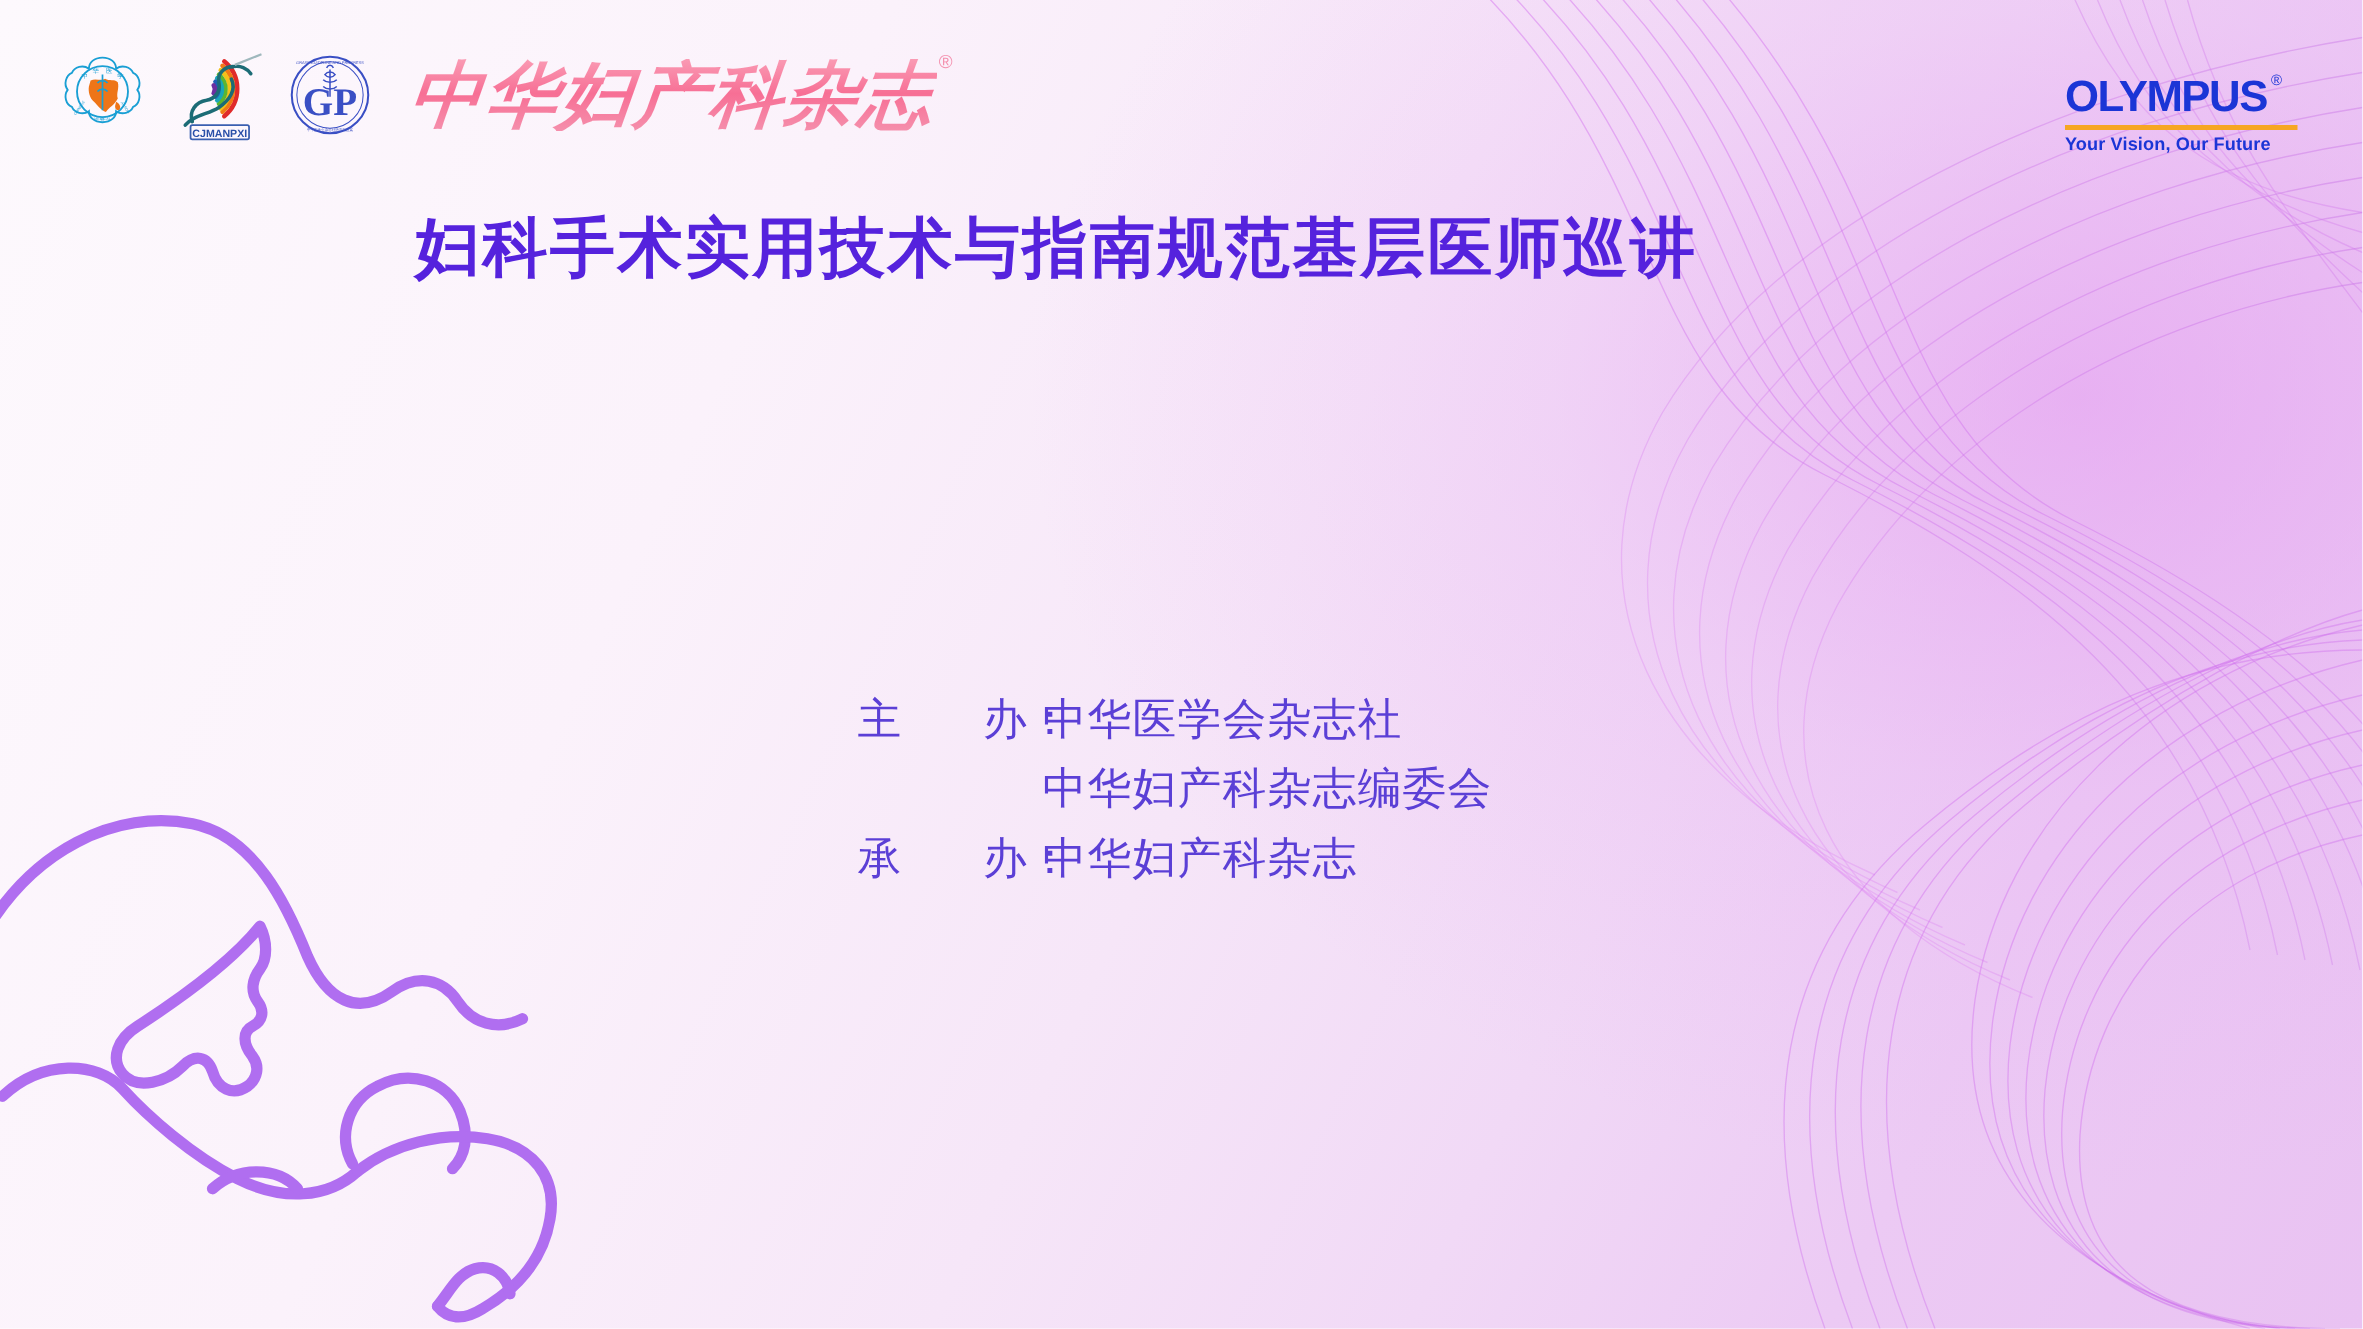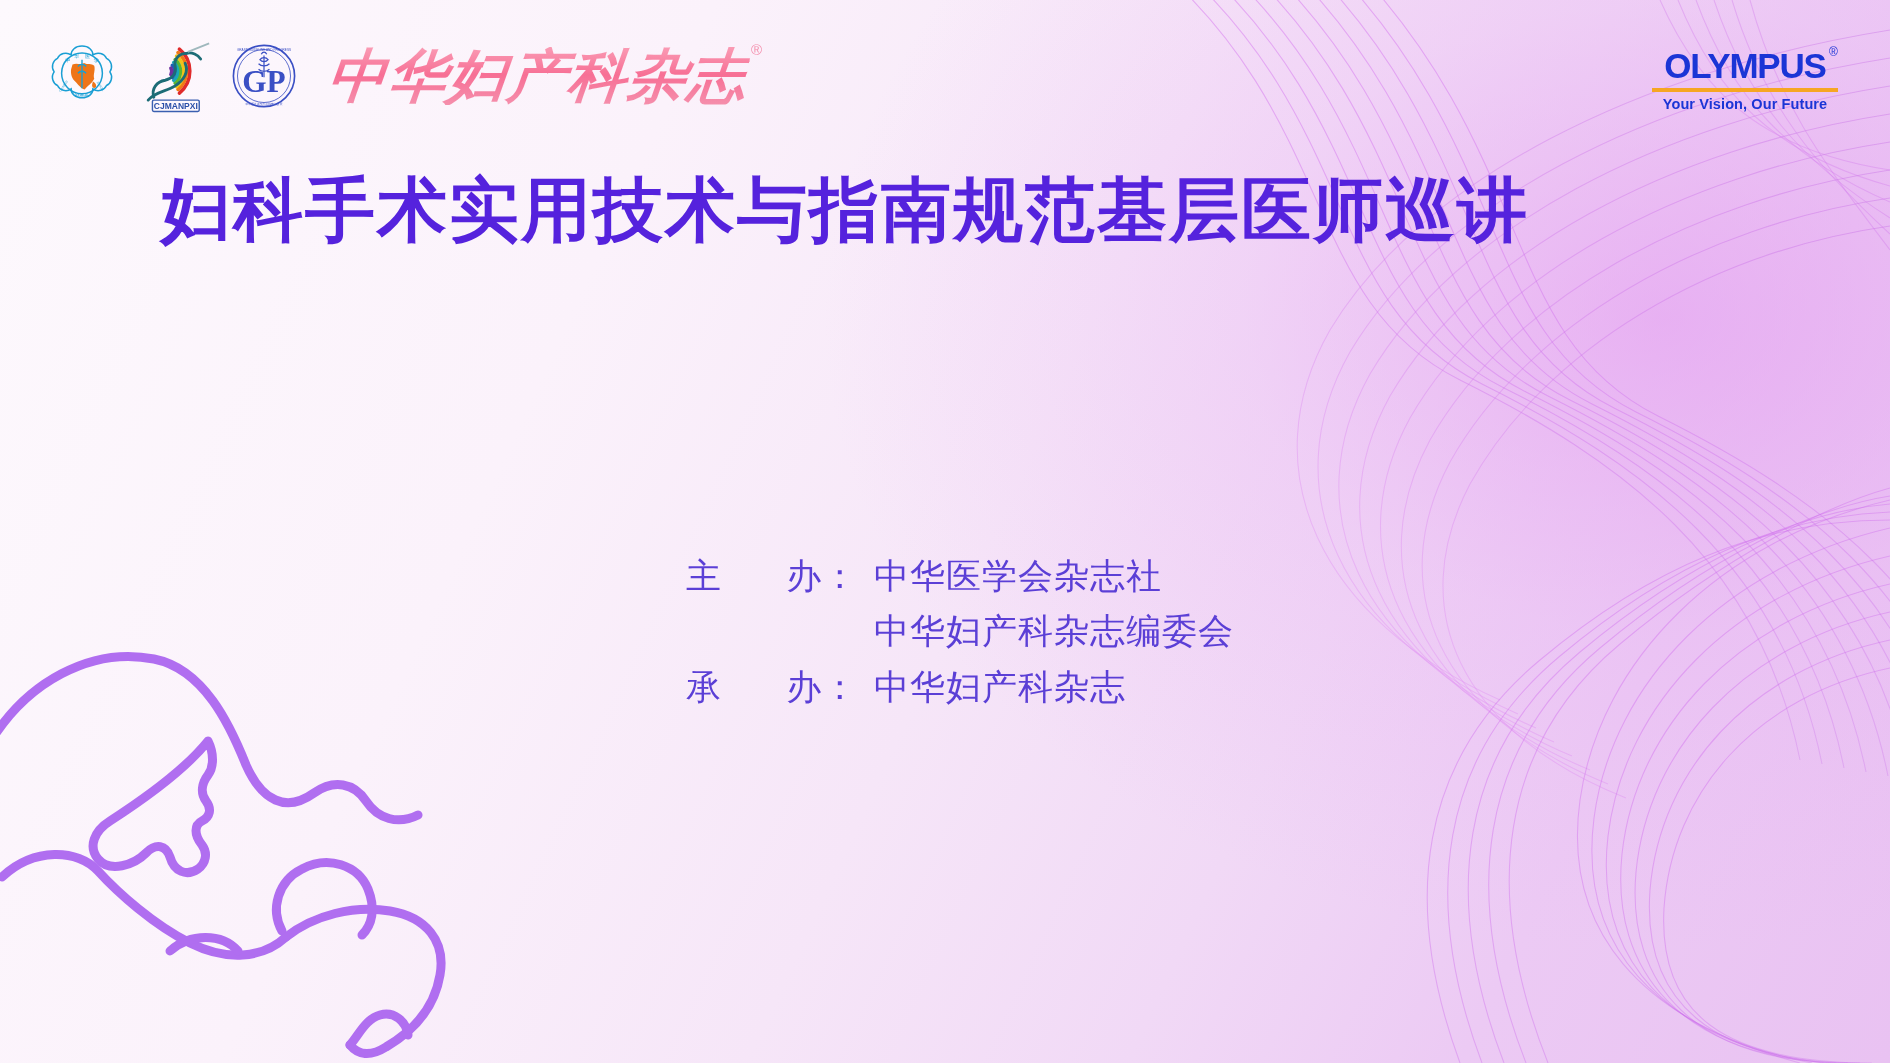--- a/index.html
+++ b/index.html
@@ -70,23 +70,23 @@
     color: #f490ae;
     align-self: flex-start;
     margin-top: 2px;
     margin-left: 3px;
   }
 
   
   .olympus {
     position: absolute;
     right: 52px;
-    top: 48px;
+    top: 60px;
     width: 186px;
-    text-align: center;
+    text-align: left;
   }
   .olympus-word {
     font-family: "Liberation Sans", sans-serif;
     font-weight: 700;
     font-size: 35px;
     letter-spacing: -1.2px;
     color: #1b35d6;
     line-height: 1;
     position: relative;
     display: inline-block;
@@ -117,21 +117,21 @@
   .title-block {
     position: absolute;
     top: 168px;
     left: 0;
     width: 1690px;
     text-align: center;
   }
   .title-line {
     font-family: "Liberation Sans", "DejaVu Sans", sans-serif;
     font-weight: 700;
-    font-size: 70px;
+    font-size: 52px;
     line-height: 1.22;
     color: #5522dd;
     letter-spacing: 2px;
     white-space: nowrap;
     text-align: center;
   }
 
   
   .org-block {
     position: absolute;
@@ -142,21 +142,21 @@
     font-size: 35px;
     line-height: 1.58;
     letter-spacing: 1px;
   }
   .org-row { display: flex; }
   .org-label {
     display: inline-block;
     width: 148px;
     white-space: pre;
   }
-  .org-value { white-space: nowrap; margin-left: 40px; }
+  .org-value { white-space: nowrap; }
   .org-indent { padding-left: 148px; }
 
   
   .mother-child {
     position: absolute;
     left: -6px;
     bottom: 0;
     width: 480px;
     height: 430px;
     pointer-events: none;

